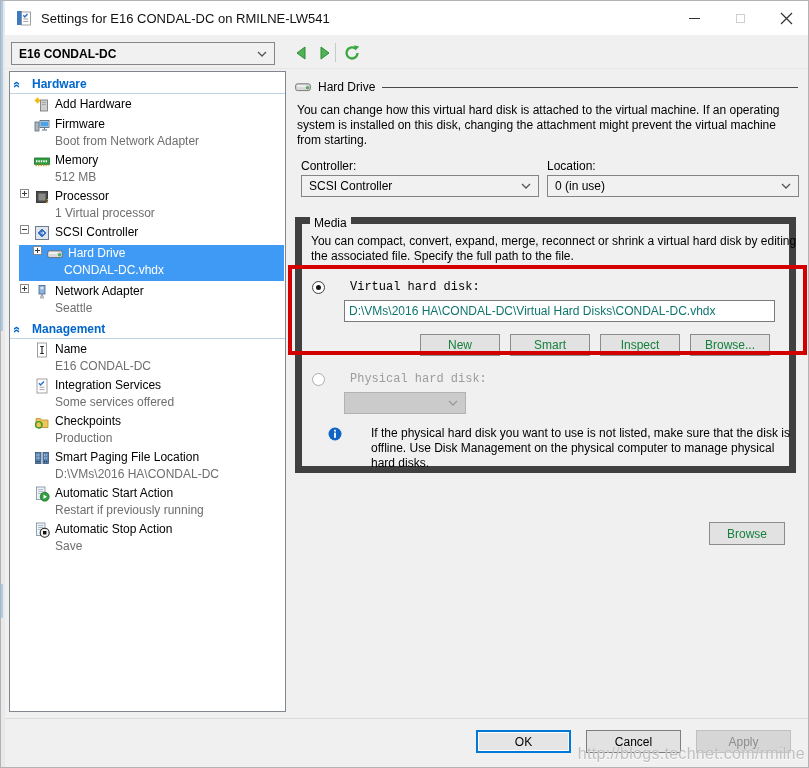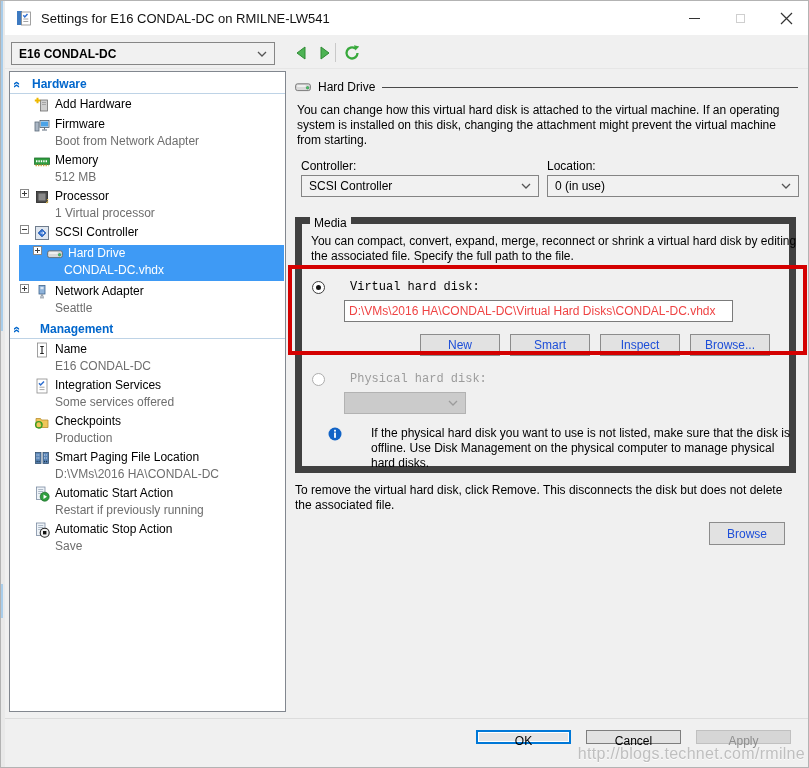--- a/index.html
+++ b/index.html
@@ -45,52 +45,52 @@
   .t-noexp{width:24px;flex:none;}
   .t-exp{width:9px;height:9px;border:1px solid #898989;background:#fff;position:relative;flex:none;margin-left:10px;margin-right:5px;}
   .t-exp::before{content:"";position:absolute;left:1px;top:3px;width:5px;height:1px;background:#3c3c3c;}
   .t-exp.plus::after{content:"";position:absolute;left:3px;top:1px;width:1px;height:5px;background:#3c3c3c;}
   .t-icon{width:16px;height:16px;flex:none;margin-right:5px;}
   .t-label{white-space:nowrap;}
   .t-sub{padding-left:45px;height:16px;line-height:15px;color:#6e6e6e;white-space:nowrap;}
   .t-sel{background:var(--tree_selection);color:#fff;margin:2px 1px 3px 9px;padding:1px 0 2px 0;}
   .t-sel .t-exp{margin-left:14px;}
   .t-sel .t-sub{color:#fff;}
-  .mgmt{margin-top:2px;gap:8px;}
+  .mgmt{margin-top:2px;}
 
   
   .main{position:absolute;left:287px;top:70px;width:515px;height:641px;}
   .group-head{position:absolute;left:7px;top:8px;right:5px;display:flex;align-items:center;gap:7px;}
   .group-head .rule{flex:1;height:1px;background:#4a4a4a;margin-top:1px;}
   .intro{position:absolute;left:9px;top:32px;width:502px;line-height:15px;}
   .fld-label{position:absolute;white-space:nowrap;}
   .sel-box{position:absolute;height:22px;background:#f1f1f1;border:1px solid #848484;display:flex;align-items:center;padding:0 7px;}
   .sel-box .chev{margin-left:auto;}
   .sel-box.disabled{background:#cbcbcb;border-color:#b2b2b2;}
   .media-box{position:absolute;left:7px;top:146px;width:501px;height:256px;border:7px solid #404040;}
   .media-legend{position:absolute;top:-8px;left:8px;background:#f0f0f0;padding:0 4px;}
   .media-desc{position:absolute;left:9px;top:10px;width:490px;line-height:15px;}
   .radio-row{position:absolute;display:flex;align-items:center;gap:25px;font-family:Liberation Mono, monospace;}
   .radio{width:13px;height:13px;border-radius:50%;border:1px solid #3d3d3d;background:#fff;position:relative;flex:none;}
   .radio.checked::after{content:"";position:absolute;left:3px;top:3px;width:5px;height:5px;border-radius:50%;background:#161616;}
   .radio.disabled{border-color:#adadad;}
   .radio-row.dim .rlabel{color:#9c9c9c;}
-  .vhd-input{position:absolute;left:42px;top:76px;width:389px;height:22px;border:1px solid #7b7b7b;background:#fff;font-family:"Liberation Sans",sans-serif;font-size:12px;padding:0 4px;color:#ef4444;}
-  .btn{position:absolute;height:22px;width:80px;background:#e2e2e2;border:1px solid #8c8c8c;font-family:"Liberation Sans",sans-serif;font-size:12px;text-align:center;line-height:20px;color:#1d4ed8;}
+  .vhd-input{position:absolute;left:42px;top:76px;width:431px;height:22px;border:1px solid #7b7b7b;background:#fff;font-family:"Liberation Sans",sans-serif;font-size:12px;padding:0 4px;color:#0f766e;}
+  .btn{position:absolute;height:22px;width:80px;background:#e2e2e2;border:1px solid #8c8c8c;font-family:"Liberation Sans",sans-serif;font-size:12px;text-align:center;line-height:20px;color:#15803d;}
   .info-icon{position:absolute;left:26px;top:203px;width:14px;height:14px;}
   .info-text{position:absolute;left:69px;top:202px;width:428px;line-height:15px;}
   .remove-note{position:absolute;left:7px;top:412px;width:504px;line-height:15px;}
   .remove-btn{left:421px;top:451px;width:76px;height:23px;}
 
   
   .red-frame{position:absolute;left:287px;top:264px;width:519px;height:90px;border:4px solid var(--highlight_red);z-index:50;pointer-events:none;}
 
   
   .footer-line{position:absolute;left:4px;top:717px;width:804px;height:1px;background:#dcdcdc;}
-  .fbtn{position:absolute;top:729px;width:95px;height:14px;font-family:"Liberation Sans",sans-serif;font-size:12px;text-align:center;}
+  .fbtn{position:absolute;top:729px;width:95px;height:23px;font-family:"Liberation Sans",sans-serif;font-size:12px;text-align:center;}
   .fbtn.ok{left:475px;background:#e5e5e5;border:2px solid var(--ok_focus_border);box-shadow:inset 0 0 0 1px #fff;line-height:18px;}
   .fbtn.cancel{left:585px;background:#e2e2e2;border:1px solid #7e7e7e;line-height:20px;}
   .fbtn.apply{left:695px;background:#d6d6d6;border:1px solid #c0c0c0;color:#8d8d8d;line-height:20px;}
   .watermark{position:absolute;right:3px;top:744px;font-size:16px;color:var(--watermark_gray);z-index:60;letter-spacing:.3px;text-shadow:0 1px 0 rgba(255,255,255,.7);}
 </style>
 </head>
 <body>
 
 <div class="stage">
   <div class="left-strip">
@@ -387,21 +387,20 @@
       </div>
 
       <svg class="info-icon" viewBox="0 0 14 14">
         <circle cx="7" cy="7" r="6.5" fill="#1163c6"></circle>
         <rect x="6.1" y="2.8" width="1.8" height="1.8" fill="#fff"></rect>
         <rect x="6.1" y="5.6" width="1.8" height="5.2" fill="#fff"></rect>
       </svg>
       <div class="info-text">If the physical hard disk you want to use is not listed, make sure that the disk is offline. Use Disk Management on the physical computer to manage physical hard disks.</div>
     </div>
 
-    <div class="remove-note">To remove the virtual hard disk, click Remove. This disconnects the disk but does not delete the associated file.</div>
     <button class="btn remove-btn">Browse</button>
   </div>
 
   <div class="red-frame"></div>
 
   <div class="footer-line"></div>
   <button class="fbtn ok">OK</button>
   <button class="fbtn cancel">Cancel</button>
   <button class="fbtn apply">Apply</button>
 

